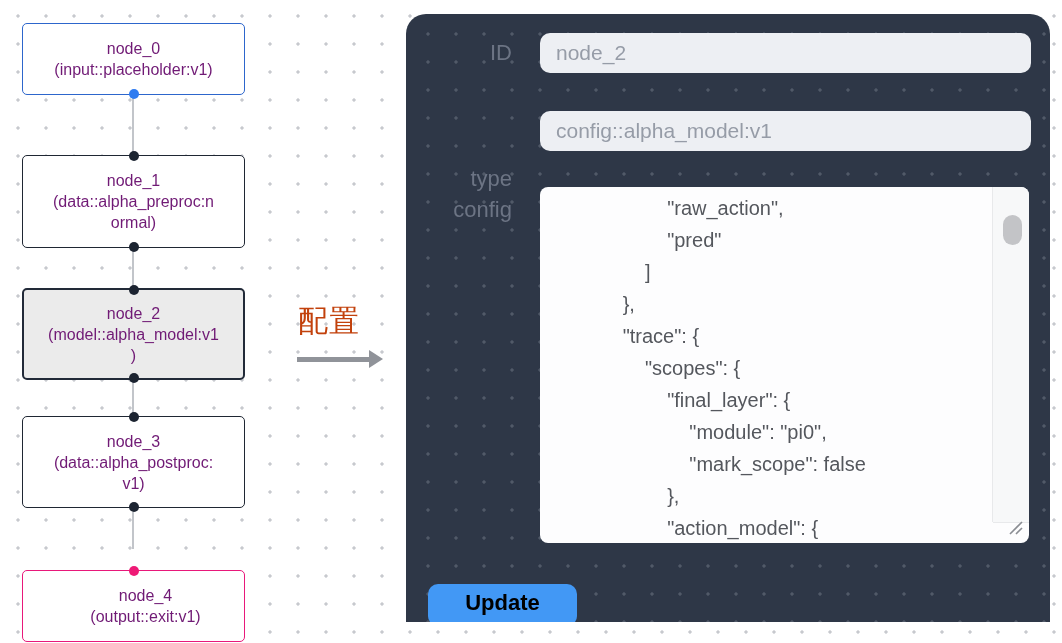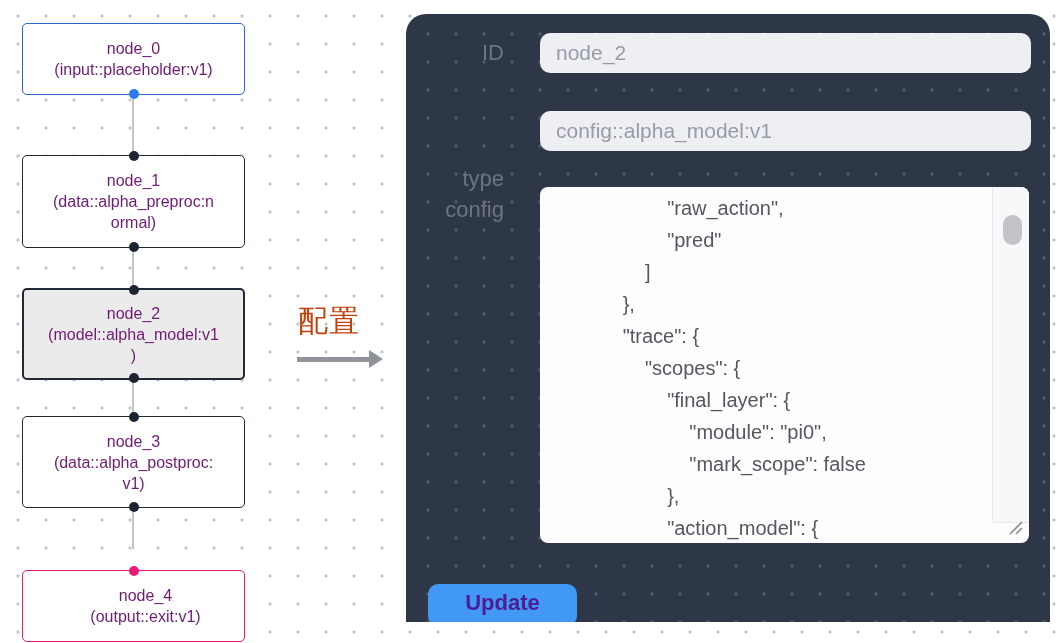--- a/index.html
+++ b/index.html
@@ -43,21 +43,21 @@
   .arrow-head{width:0;height:0;border-top:9px solid transparent;border-bottom:9px solid transparent;border-left:14px solid #909399;}
 
   
   .panel{
     position:absolute;left:406px;top:14px;width:644px;height:608px;
     background-color:#2e3747;border-radius:20px 20px 0 0;overflow:hidden;
     background-image:radial-gradient(circle,rgba(205,212,222,0.22) 1.5px,rgba(205,212,222,0) 1.7px);
     background-size:28px 28px;background-position:8px 6px;
   }
   .field-label{
-    position:absolute;left:12px;width:86px;height:40px;line-height:40px;
+    position:absolute;left:20px;width:86px;height:40px;line-height:40px;
     text-align:right;font-size:22px;color:#6c7484;
   }
   .field-input{
     position:absolute;left:134px;width:491px;height:40px;box-sizing:border-box;
     background:#edeff3;border:none;border-radius:10px;
     font-family:"Liberation Sans","DejaVu Sans",sans-serif;
     font-size:21px;color:#969ca7;line-height:40px;padding:0 16px;
     white-space:nowrap;overflow:hidden;
   }
   .config-box{
@@ -71,21 +71,21 @@
   }
   .scroll-sep-v{position:absolute;right:36px;top:0;width:1px;height:335px;background:#e8e9eb;}
   .scroll-sep-h{position:absolute;right:0;top:335px;width:36px;height:1px;background:#e8e9eb;}
   .scroll-track{position:absolute;right:0;top:0;width:36px;height:335px;background:#f7f8f9;}
   .scroll-thumb{position:absolute;right:7px;top:28px;width:19px;height:30px;border-radius:9.5px;background:#c3c4c7;}
   .resize-handle{position:absolute;right:3px;bottom:3px;}
   .update-btn{
     position:absolute;left:22px;bottom:-4px;width:149px;height:42px;
     background:#4298f5;border:none;border-radius:10px;
     font-family:"Liberation Sans","DejaVu Sans",sans-serif;
-    font-size:22px;font-weight:bold;color:#4c1d95;text-align:center;
+    font-size:22px;font-weight:bold;color:#000000;text-align:center;
     padding-bottom:6px;cursor:pointer;
   }
 </style>
 </head>
 <body>
 
 <div class="flow-canvas">
 
   <div class="edge" style="top:95px;height:60px;"></div>
   <div class="edge" style="top:248px;height:40px;"></div>

